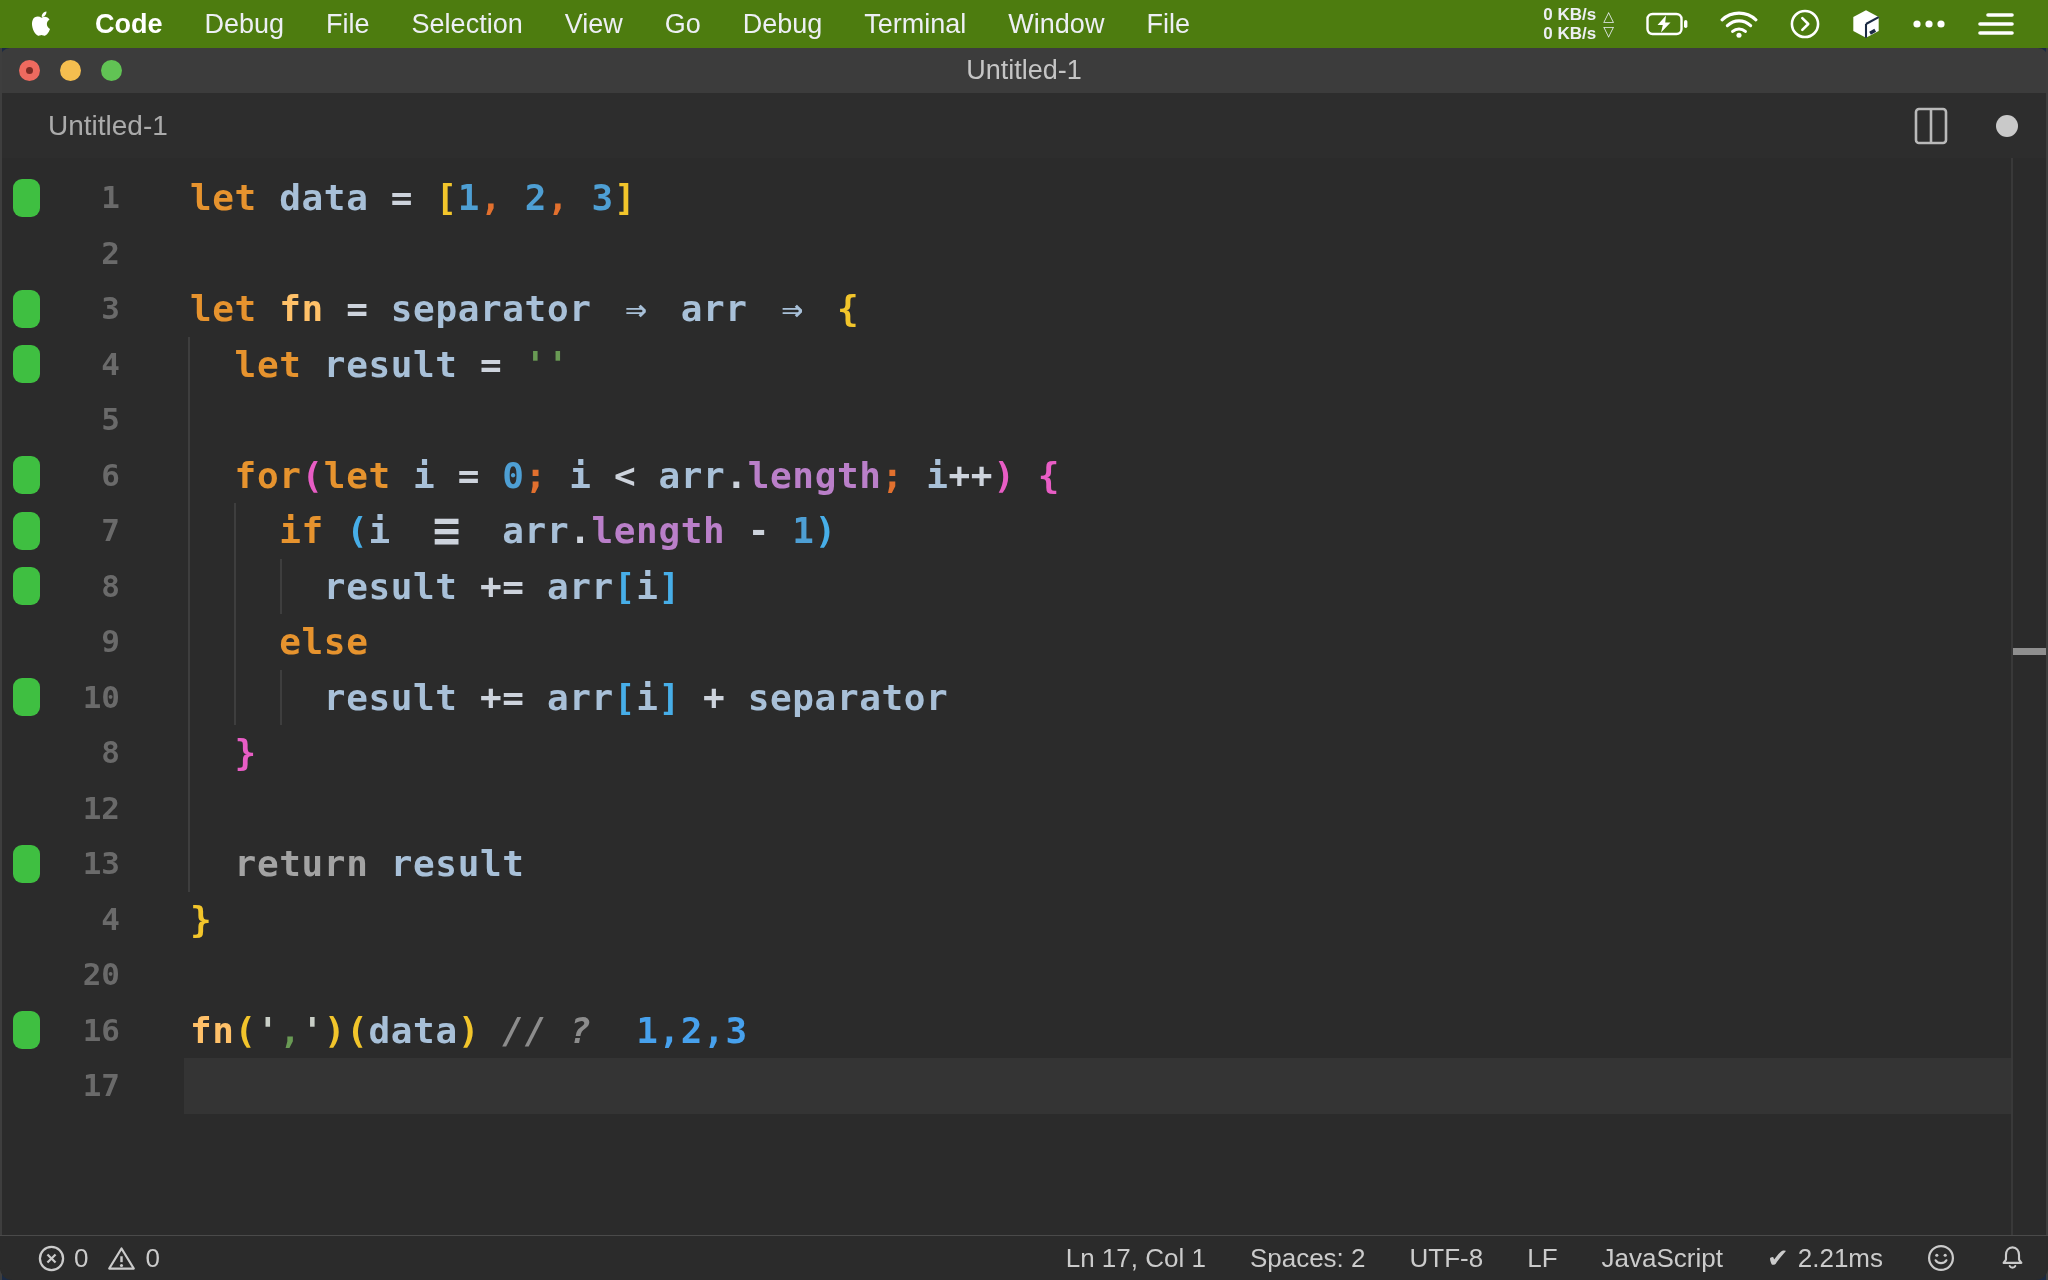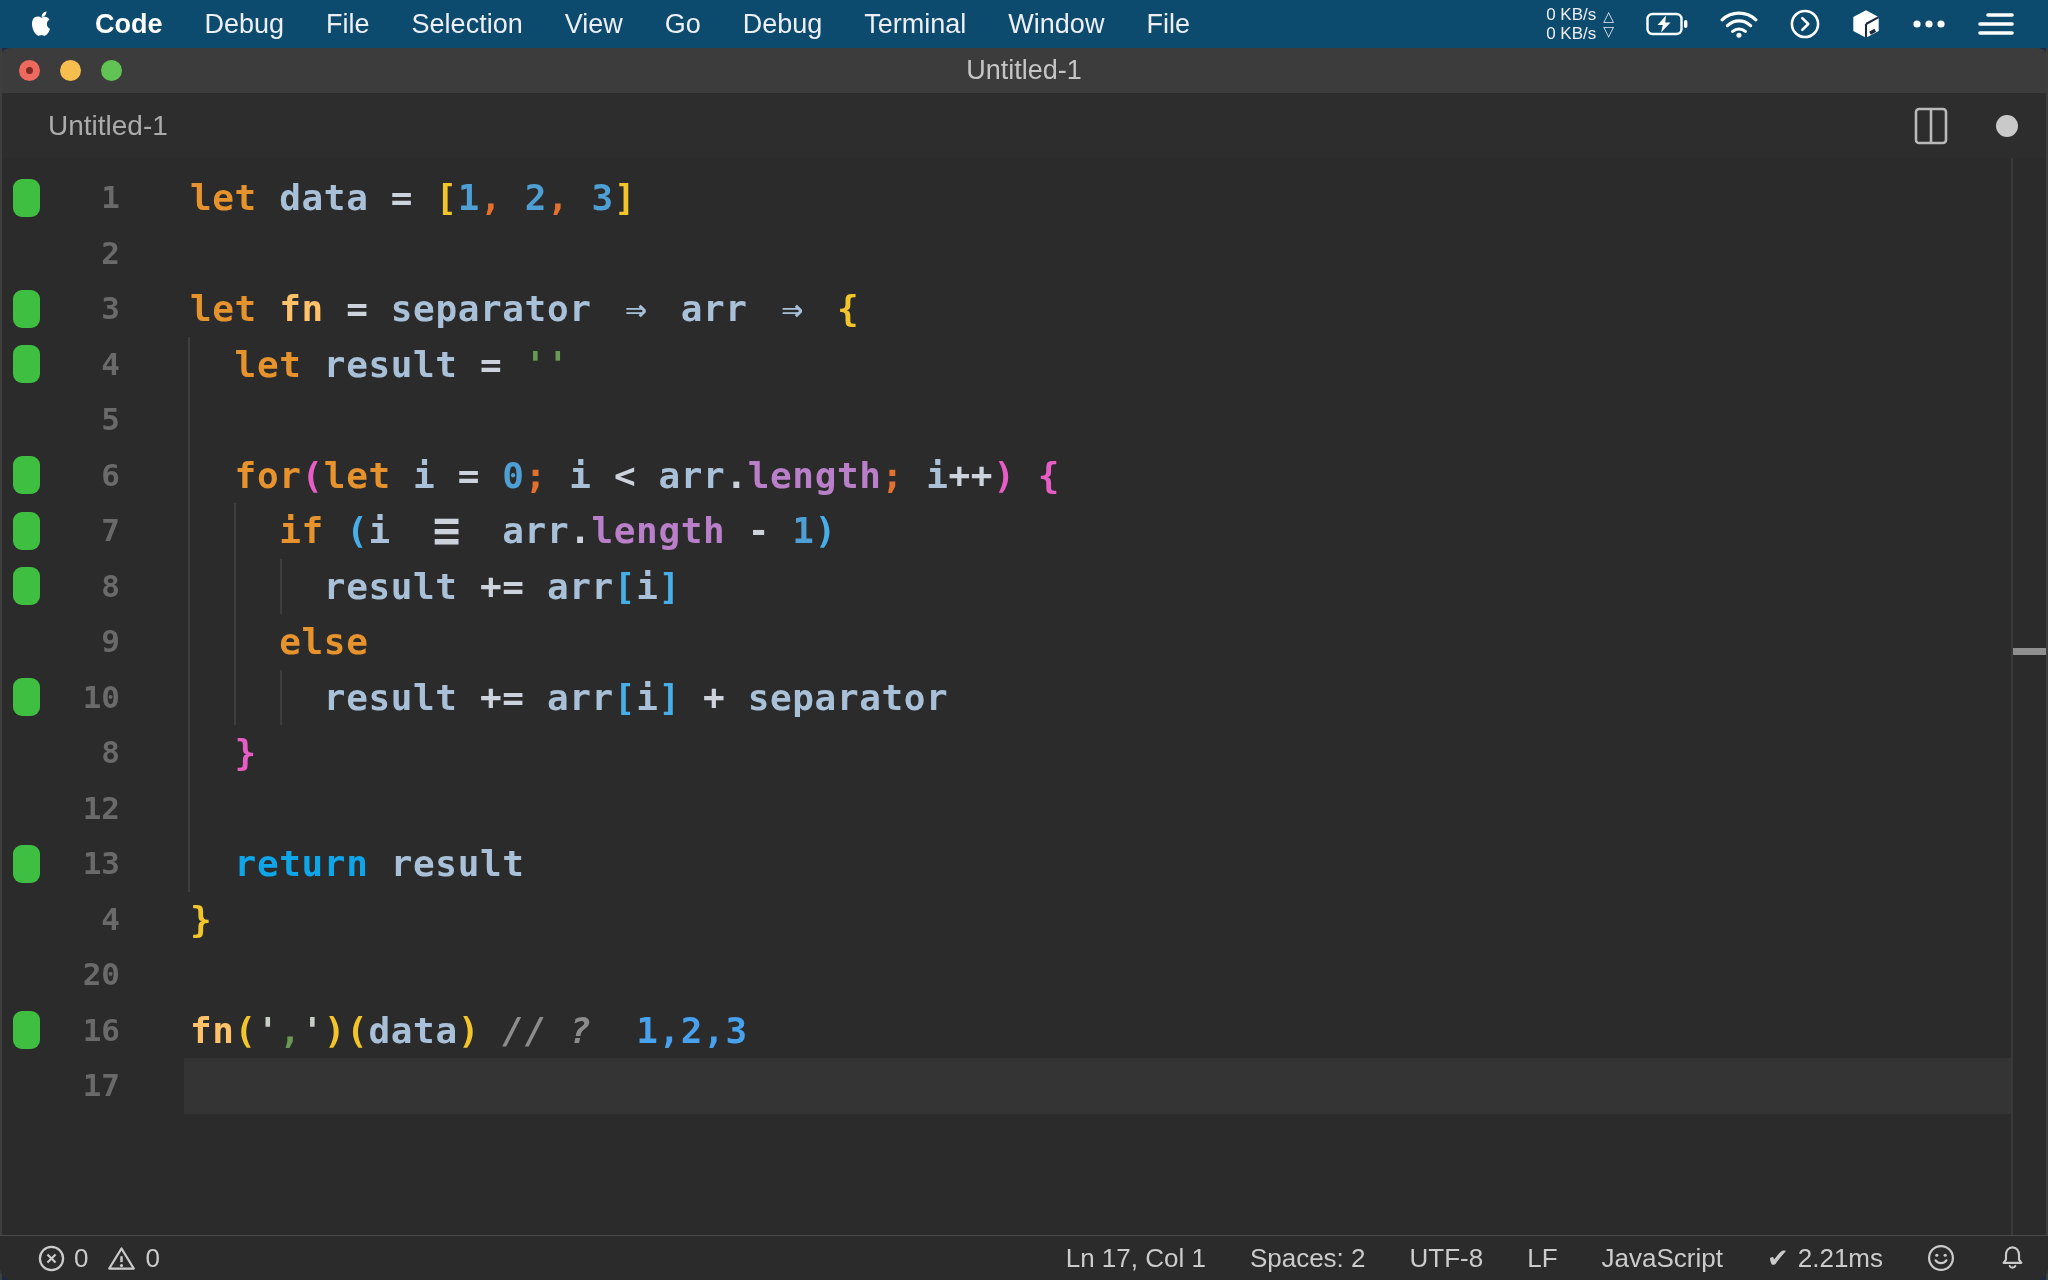--- a/index.html
+++ b/index.html
@@ -1,25 +1,25 @@
 <!DOCTYPE html>
 <html><head>
 <meta charset="utf-8">
 <style>
   html,body{margin:0;padding:0;}
   body{width:2048px;height:1280px;background:#1B2A44;font-family:"Liberation Sans",sans-serif;overflow:hidden;position:relative;}
 
   
-  .menubar{position:absolute;top:0;left:0;right:0;height:48px;background:#0c4a6e;display:flex;align-items:center;color:#EDEFF4;}
+  .menubar{position:absolute;top:0;left:0;right:0;height:48px;background:#4d7c0f;display:flex;align-items:center;color:#EDEFF4;}
   .menu-left{display:flex;align-items:center;gap:42px;padding-left:30px;font-size:27px;}
   .menu-item{cursor:default;}
   .menu-item.bold{font-weight:bold;color:#FFFFFF;}
   .menu-right{margin-left:auto;display:flex;align-items:center;gap:32px;padding-right:34px;}
   .net-block{display:flex;align-items:center;gap:7px;}
-  .net-lines{display:flex;flex-direction:column;align-items:flex-end;font-size:17px;line-height:19px;font-weight:normal;}
+  .net-lines{display:flex;flex-direction:column;align-items:flex-end;font-size:17px;line-height:19px;font-weight:bold;}
   .net-arrows{display:flex;flex-direction:column;font-size:14px;line-height:15px;color:#E8ECF2;}
 
   
   .titlebar{position:absolute;top:48px;left:0;right:0;height:45px;background:#3C3C3C;border-radius:10px 10px 0 0;display:flex;align-items:center;justify-content:center;}
   .traffic{position:absolute;left:19px;top:0;height:100%;display:flex;align-items:center;gap:20px;}
   .tl{width:21px;height:21px;border-radius:50%;position:relative;}
   .tl-red{background:#EE6A5F;}
   .tl-red::after{content:'';position:absolute;width:7px;height:7px;border-radius:50%;background:#7E2C25;top:7px;left:7px;}
   .tl-yellow{background:#F5BE4F;}
   .tl-green{background:#61C354;}
@@ -190,21 +190,21 @@
       <div class="code-line" style="top: 123px;"><span style="color: rgb(230, 147, 46);">let</span><span style="color: rgb(216, 216, 216);"> </span><span style="color: rgb(255, 193, 105);">fn</span><span style="color: rgb(216, 216, 216);"> </span><span style="color: rgb(205, 211, 220);">=</span><span style="color: rgb(216, 216, 216);"> </span><span style="color: rgb(168, 192, 216);">separator</span><span style="color: rgb(216, 216, 216);"> </span><span class="w2" style="color: rgb(168, 192, 216);">⇒</span><span style="color: rgb(216, 216, 216);"> </span><span style="color: rgb(168, 192, 216);">arr</span><span style="color: rgb(216, 216, 216);"> </span><span class="w2" style="color: rgb(168, 192, 216);">⇒</span><span style="color: rgb(216, 216, 216);"> </span><span style="color: rgb(242, 197, 43);">{</span></div>
       <div class="code-line" style="top: 178.5px;"><span style="color: rgb(216, 216, 216);">  </span><span style="color: rgb(230, 147, 46);">let</span><span style="color: rgb(216, 216, 216);"> </span><span style="color: rgb(168, 192, 216);">result</span><span style="color: rgb(216, 216, 216);"> </span><span style="color: rgb(205, 211, 220);">=</span><span style="color: rgb(216, 216, 216);"> </span><span style="color: rgb(105, 154, 84);">''</span></div>
       <div class="code-line" style="top: 234px;"></div>
       <div class="code-line" style="top: 289.5px;"><span style="color: rgb(216, 216, 216);">  </span><span style="color: rgb(230, 147, 46);">for</span><span style="color: rgb(232, 93, 197);">(</span><span style="color: rgb(230, 147, 46);">let</span><span style="color: rgb(216, 216, 216);"> </span><span style="color: rgb(168, 192, 216);">i</span><span style="color: rgb(216, 216, 216);"> </span><span style="color: rgb(205, 211, 220);">=</span><span style="color: rgb(216, 216, 216);"> </span><span style="color: rgb(78, 159, 212);">0</span><span style="color: rgb(226, 112, 46);">;</span><span style="color: rgb(216, 216, 216);"> </span><span style="color: rgb(168, 192, 216);">i</span><span style="color: rgb(216, 216, 216);"> </span><span style="color: rgb(205, 211, 220);">&lt;</span><span style="color: rgb(216, 216, 216);"> </span><span style="color: rgb(168, 192, 216);">arr</span><span style="color: rgb(205, 211, 220);">.</span><span style="color: rgb(186, 127, 201);">length</span><span style="color: rgb(226, 112, 46);">;</span><span style="color: rgb(216, 216, 216);"> </span><span style="color: rgb(168, 192, 216);">i</span><span style="color: rgb(205, 211, 220);">++</span><span style="color: rgb(232, 93, 197);">)</span><span style="color: rgb(216, 216, 216);"> </span><span style="color: rgb(232, 93, 197);">{</span></div>
       <div class="code-line" style="top: 345px;"><span style="color: rgb(216, 216, 216);">    </span><span style="color: rgb(230, 147, 46);">if</span><span style="color: rgb(216, 216, 216);"> </span><span style="color: rgb(71, 174, 232);">(</span><span style="color: rgb(168, 192, 216);">i</span><span style="color: rgb(216, 216, 216);"> </span><span class="w3" style="color: rgb(205, 211, 220);">≡</span><span style="color: rgb(216, 216, 216);"> </span><span style="color: rgb(168, 192, 216);">arr</span><span style="color: rgb(205, 211, 220);">.</span><span style="color: rgb(186, 127, 201);">length</span><span style="color: rgb(216, 216, 216);"> </span><span style="color: rgb(205, 211, 220);">-</span><span style="color: rgb(216, 216, 216);"> </span><span style="color: rgb(78, 159, 212);">1</span><span style="color: rgb(71, 174, 232);">)</span></div>
       <div class="code-line" style="top: 400.5px;"><span style="color: rgb(216, 216, 216);">      </span><span style="color: rgb(168, 192, 216);">result</span><span style="color: rgb(216, 216, 216);"> </span><span style="color: rgb(205, 211, 220);">+=</span><span style="color: rgb(216, 216, 216);"> </span><span style="color: rgb(168, 192, 216);">arr</span><span style="color: rgb(71, 174, 232);">[</span><span style="color: rgb(168, 192, 216);">i</span><span style="color: rgb(71, 174, 232);">]</span></div>
       <div class="code-line" style="top: 456px;"><span style="color: rgb(216, 216, 216);">    </span><span style="color: rgb(230, 147, 46);">else</span></div>
       <div class="code-line" style="top: 511.5px;"><span style="color: rgb(216, 216, 216);">      </span><span style="color: rgb(168, 192, 216);">result</span><span style="color: rgb(216, 216, 216);"> </span><span style="color: rgb(205, 211, 220);">+=</span><span style="color: rgb(216, 216, 216);"> </span><span style="color: rgb(168, 192, 216);">arr</span><span style="color: rgb(71, 174, 232);">[</span><span style="color: rgb(168, 192, 216);">i</span><span style="color: rgb(71, 174, 232);">]</span><span style="color: rgb(216, 216, 216);"> </span><span style="color: rgb(205, 211, 220);">+</span><span style="color: rgb(216, 216, 216);"> </span><span style="color: rgb(168, 192, 216);">separator</span></div>
       <div class="code-line" style="top: 567px;"><span style="color: rgb(216, 216, 216);">  </span><span style="color: rgb(232, 93, 197);">}</span></div>
       <div class="code-line" style="top: 622.5px;"></div>
-      <div class="code-line" style="top: 678px;"><span style="color: rgb(216, 216, 216);">  </span><span style="color: #0ea5e9;">return</span><span style="color: rgb(216, 216, 216);"> </span><span style="color: rgb(168, 192, 216);">result</span></div>
+      <div class="code-line" style="top: 678px;"><span style="color: rgb(216, 216, 216);">  </span><span style="color: #a3a3a3;">return</span><span style="color: rgb(216, 216, 216);"> </span><span style="color: rgb(168, 192, 216);">result</span></div>
       <div class="code-line" style="top: 733.5px;"><span style="color: rgb(242, 197, 43);">}</span></div>
       <div class="code-line" style="top: 789px;"></div>
       <div class="code-line" style="top: 844.5px;"><span style="color: rgb(255, 193, 105);">fn</span><span style="color: rgb(242, 197, 43);">(</span><span style="color: rgb(201, 207, 199);">'</span><span style="color: rgb(105, 154, 84);">,</span><span style="color: rgb(201, 207, 199);">'</span><span style="color: rgb(242, 197, 43);">)</span><span style="color: rgb(242, 197, 43);">(</span><span style="color: rgb(168, 192, 216);">data</span><span style="color: rgb(242, 197, 43);">)</span><span style="color: rgb(216, 216, 216);"> </span><span style="color: rgb(140, 140, 140); font-style: italic;">//</span><span style="color: rgb(216, 216, 216);"> </span><span style="color: rgb(140, 140, 140); font-style: italic;">?</span><span style="color: rgb(216, 216, 216);">  </span><span style="color: rgb(71, 161, 237);">1,2,3</span></div>
       <div class="code-line" style="top: 900px;"></div>
       <div class="guide" style="left: 188px; top: 178.5px; height: 555px;"></div>
       <div class="guide" style="left: 234px; top: 345px; height: 222px;"></div>
       <div class="guide" style="left: 280px; top: 400.5px; height: 55.5px;"></div>
       <div class="guide" style="left: 280px; top: 511.5px; height: 55.5px;"></div>
     </div>
   <div class="scroll-divider"></div>

